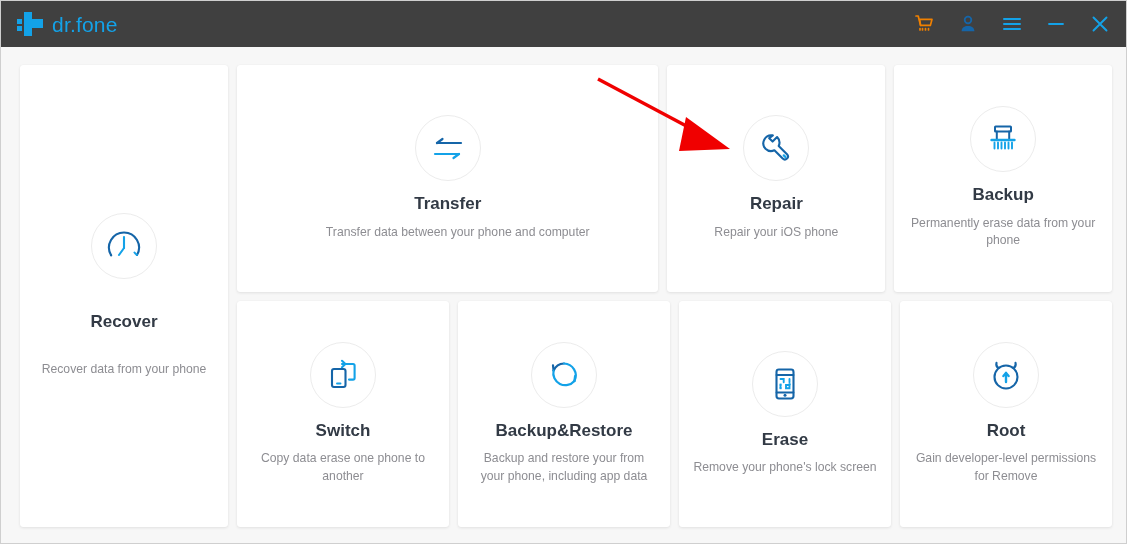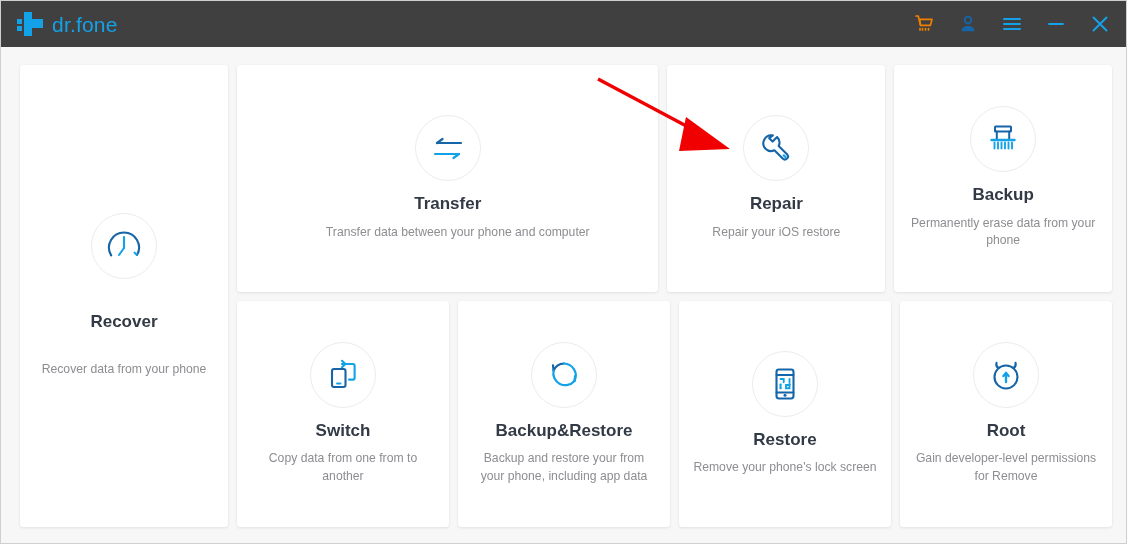--- a/index.html
+++ b/index.html
@@ -221,21 +221,21 @@
       <div class="card card-std">
         <div class="icon-ring">
           <svg width="40" height="40" viewBox="0 0 40 40" fill="none" stroke="#1565a8" stroke-width="2.1" stroke-linecap="round" stroke-linejoin="round">
             <path d="M16.8 7.4 a8 8 0 0 0 -7.3 13.3 a8 8 0 0 0 8.9 1.6
                      l8.3 8.3 a3 3 0 0 0 4.3 -4.3 l-8.3 -8.3
                      a8 8 0 0 0 -1.6 -8.9 l-4.5 4.5 l-3.4 -3.4 z"></path>
             <path d="M27.8 27.4 l1.6 1.6" stroke="#13a2e8" stroke-width="2.4"></path>
           </svg>
         </div>
         <div class="card-title">Repair</div>
-        <div class="card-desc">Repair your iOS restore</div>
+        <div class="card-desc">Repair your iOS phone</div>
       </div>
 
       <div class="card card-std">
         <div class="icon-ring">
           <svg width="40" height="40" viewBox="0 0 40 40" fill="none" stroke-linecap="round">
             <rect x="12" y="7.5" width="16" height="5" stroke="#1565a8" stroke-width="2" rx="0.6"></rect>
             <path d="M13.8 12.5 v8 M26.2 12.5 v8" stroke="#1565a8" stroke-width="2"></path>
             <path d="M8.5 21 H31.5" stroke="#13a2e8" stroke-width="2.4"></path>
             <path d="M11.5 23.5v6 M15 23.5v6 M18.5 23.5v6 M22 23.5v6 M25.5 23.5v6 M29 23.5v6" stroke="#13a2e8" stroke-width="1.9"></path>
           </svg>
@@ -251,21 +251,21 @@
       <div class="card card-std">
         <div class="icon-ring">
           <svg width="40" height="40" viewBox="0 0 40 40" fill="none" stroke-linecap="round" stroke-linejoin="round">
             <path d="M19 9 H30 a1.6 1.6 0 0 1 1.6 1.6 V23 a1.6 1.6 0 0 1 -1.6 1.6 H26" stroke="#13a2e8" stroke-width="2.1"></path>
             <path d="M16 5.8 l3.4 3.2 l-3.4 3.2" stroke="#13a2e8" stroke-width="2.1" transform="translate(3,0)"></path>
             <rect x="9" y="14" width="13.5" height="18" rx="2" stroke="#1565a8" stroke-width="2.1"></rect>
             <path d="M14 28.5 h3.5" stroke="#13a2e8" stroke-width="1.9"></path>
           </svg>
         </div>
         <div class="card-title">Switch</div>
-        <div class="card-desc">Copy data from one from to another</div>
+        <div class="card-desc">Copy data erase one phone to another</div>
       </div>
 
       <div class="card card-std">
         <div class="icon-ring">
           <svg width="40" height="40" viewBox="0 0 40 40" fill="none" stroke-linecap="round" stroke-linejoin="round">
             <path d="M9.6 15.5 A12 12 0 0 1 20 8.5" stroke="#1565a8" stroke-width="2.2"></path>
             <path d="M9.6 15.5 l-0.6 -5.2" stroke="#1565a8" stroke-width="2.2"></path>
             <path d="M20 8.5 A12 12 0 0 1 30.4 26" stroke="#13a2e8" stroke-width="2.2"></path>
             <path d="M30.4 26 A12 12 0 0 1 9.6 15.5" stroke="#13a2e8" stroke-width="2.2"></path>
             <path d="M30.4 26 l0.7 -5" stroke="#13a2e8" stroke-width="2.2"></path>
@@ -284,21 +284,21 @@
             <g stroke="#13a2e8" stroke-width="1.9" fill="none">
               <path d="M15.5 15 h3.2 v3.2 M24.5 15 v3.2 M15.5 24 v-3 M21 21 h3.5 v3.2 h-3.5 z"></path>
             </g>
             <g fill="#13a2e8">
               <rect x="14.6" y="19.6" width="2" height="2"></rect>
               <rect x="14.6" y="23.2" width="2" height="2"></rect>
               <rect x="23.6" y="19.2" width="2" height="2"></rect>
             </g>
           </svg>
         </div>
-        <div class="card-title">Restore</div>
+        <div class="card-title">Erase</div>
         <div class="card-desc">Remove your phone's lock screen</div>
       </div>
 
       <div class="card card-std">
         <div class="icon-ring">
           <svg width="40" height="40" viewBox="0 0 40 40" fill="none" stroke-linecap="round">
             <circle cx="20" cy="22" r="11.5" stroke="#1565a8" stroke-width="2.1"></circle>
             <path d="M12.4 13.2 a5 5 0 0 1 -1.9 -5.4" stroke="#1565a8" stroke-width="2.1"></path>
             <path d="M27.6 13.2 a5 5 0 0 0 1.9 -5.4" stroke="#1565a8" stroke-width="2.1"></path>
             <path d="M20 27 v-9" stroke="#13a2e8" stroke-width="2.4"></path>

